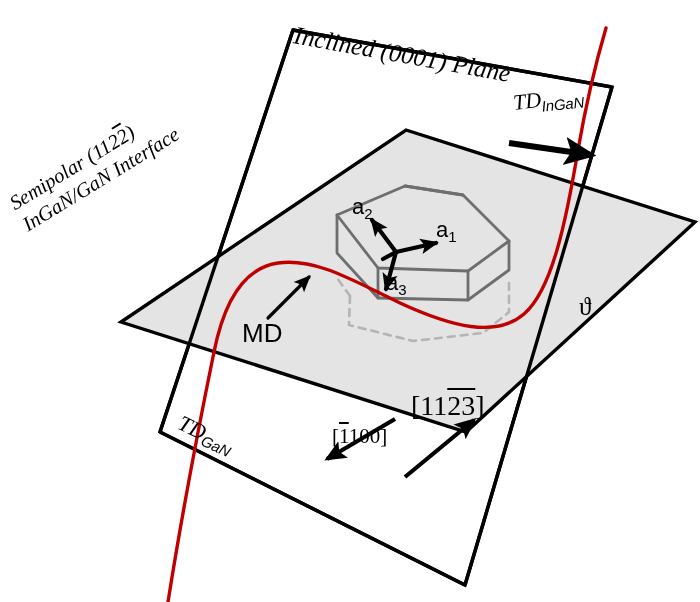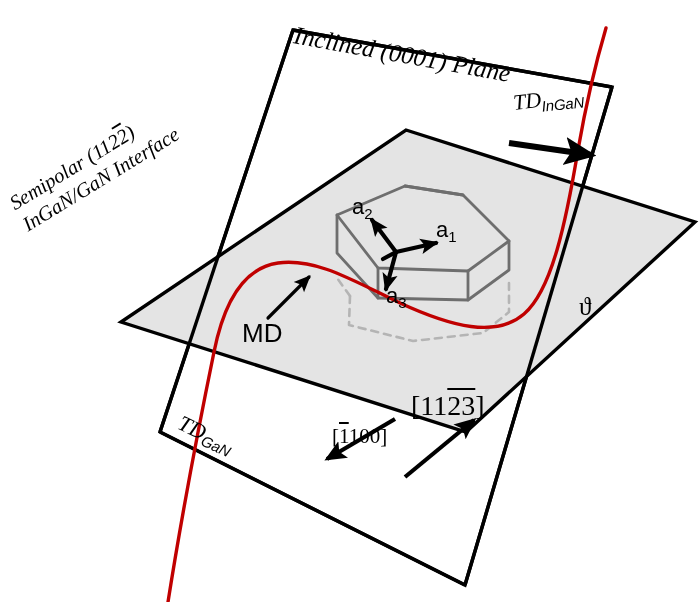--- a/index.html
+++ b/index.html
@@ -108,21 +108,21 @@
   .avec {
     font-size: 22px;
     font-weight: normal;
   }
   .avec .s {
     font-size: 15px;
     vertical-align: -0.35em;
   }
   #label-a1 { left: 428px; top: 219px; margin-left: 8px; }
   #label-a2 { left: 352px; top: 196px; }
-  #label-a3 { left: 386px; top: 272px; margin-top: 13px; }
+  #label-a3 { left: 386px; top: 272px; }
 
   
   #label-dir-1100 {
     left: 332px;
     top: 426px;
     font-size: 21px;
   }
   #label-dir-1123 {
     left: 411px;
     top: 392px;

